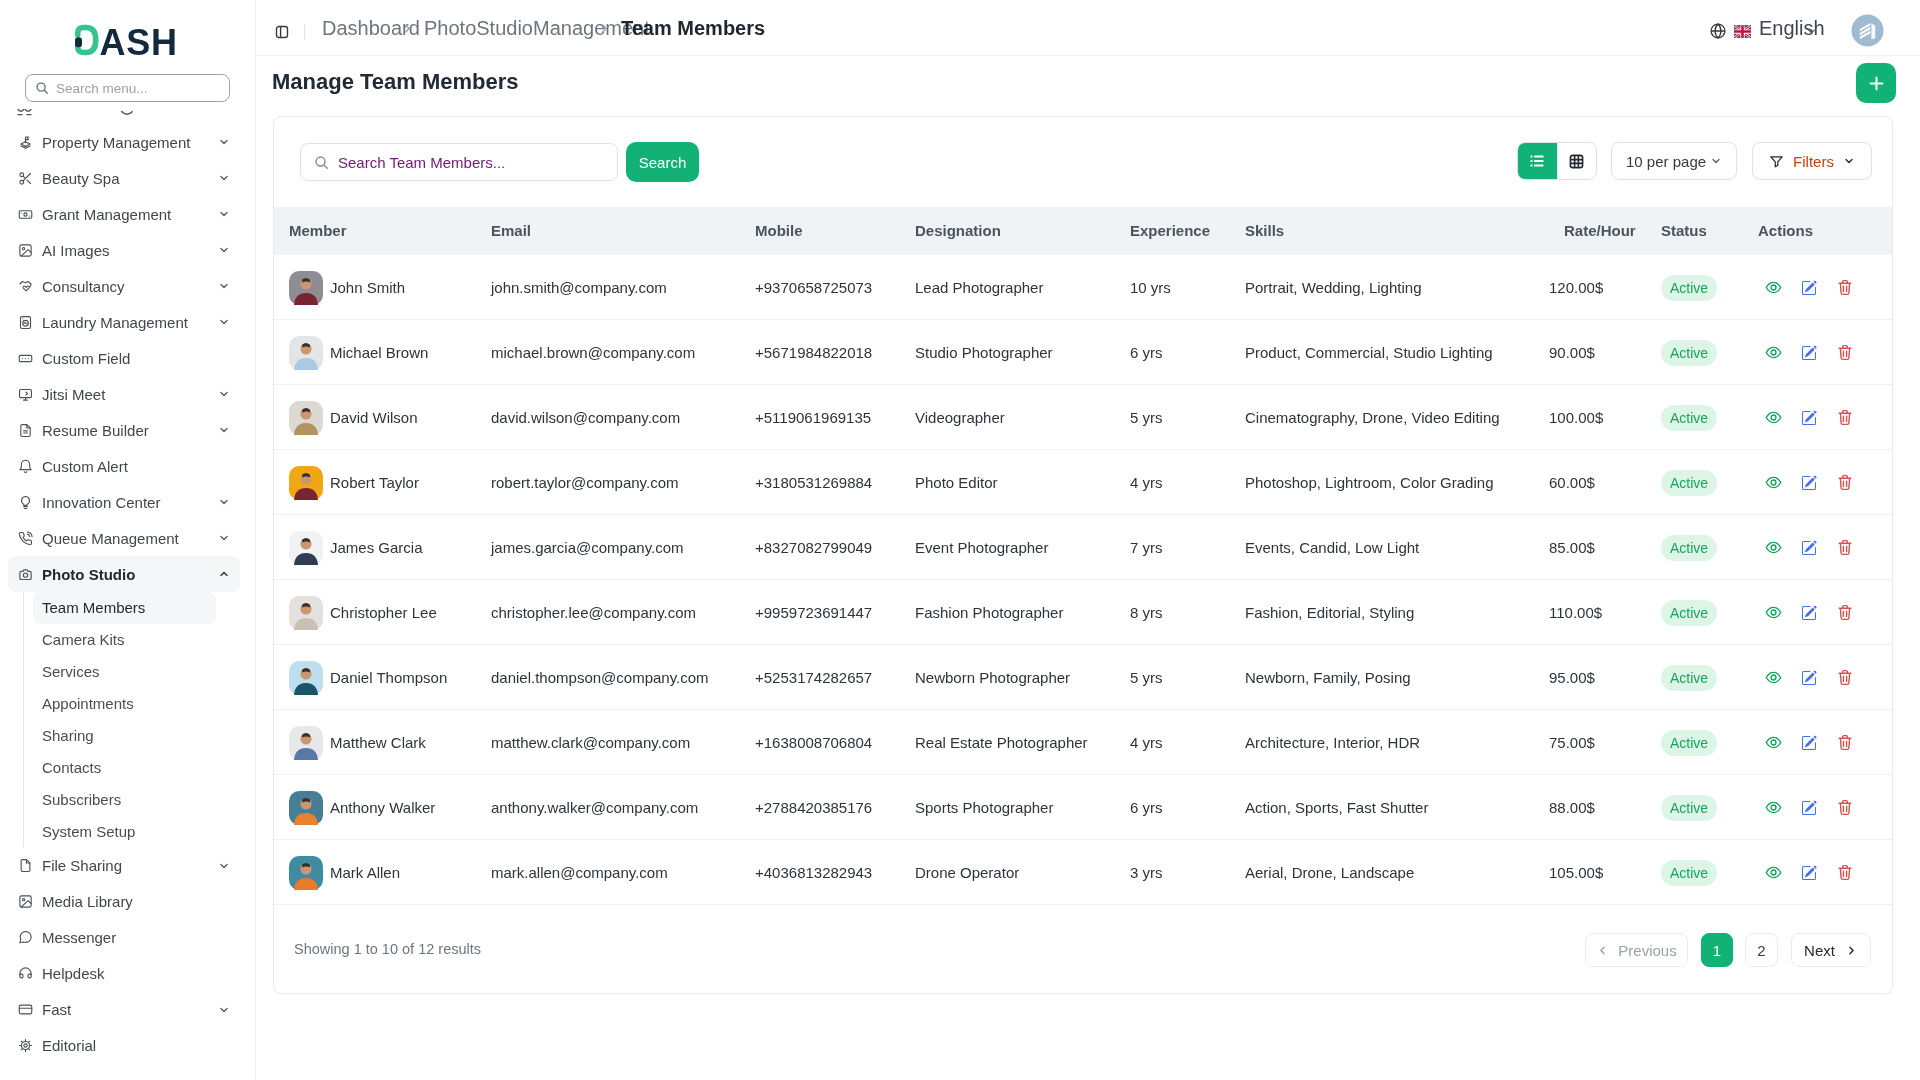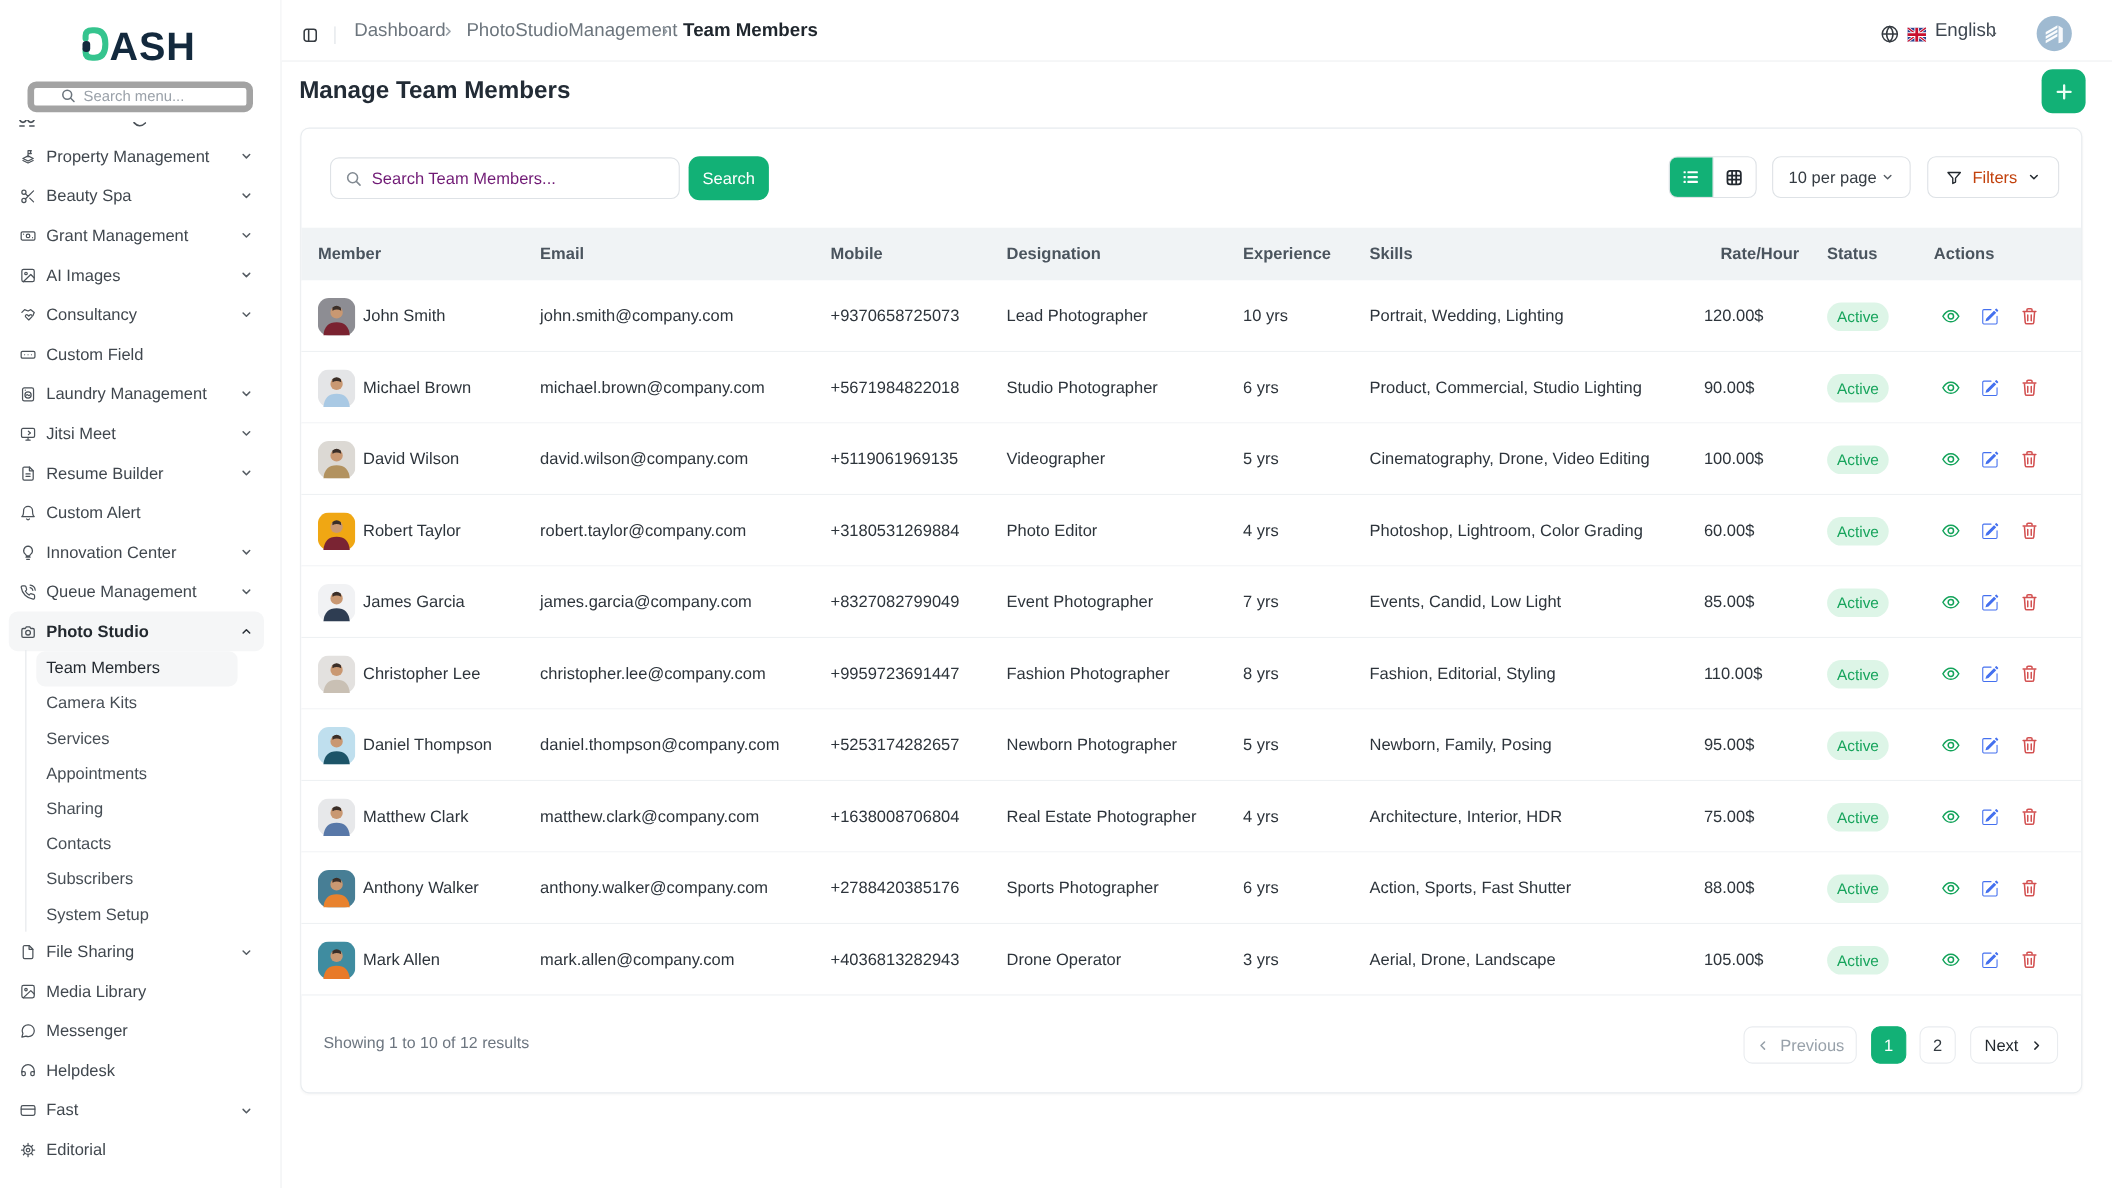--- a/index.html
+++ b/index.html
@@ -1,31 +1,31 @@
 <!DOCTYPE html>
 <html><head><meta charset="utf-8"><title>Team Members</title>
 <style>
 *{margin:0;padding:0;box-sizing:border-box}
 html,body{width:1920px;height:1080px;font-family:"Liberation Sans",sans-serif;background:#fff;overflow:hidden}
 .sidebar{position:absolute;left:0;top:0;width:256px;height:1080px;background:#fff;border-right:1px solid #eef0f2}
 .logo{position:absolute;left:72px;top:22px;height:36px;display:flex;align-items:flex-start}
-.search{position:absolute;left:25px;top:74px;width:205px;height:28px;border:6px solid #a3a3a3;border-radius:8px;display:flex;align-items:flex-start;padding-left:24px;gap:7px}
+.search{position:absolute;left:25px;top:74px;width:205px;height:28px;border:1px solid #a3a3a3;border-radius:8px;display:flex;align-items:center;padding-left:9px;gap:7px}
 .search span{color:#9aa1a9;font-size:13.5px}
 .nav1{position:absolute;left:0;top:124.3px;width:255px}
 .subnav{position:absolute;left:0;top:592.0px;width:255px}
 .nav2{position:absolute;left:0;top:847.6px;width:255px}
 .item{position:relative;height:36px;margin:0 15px 0 8px;display:flex;align-items:center;padding-left:10px;color:#40474e;font-size:15px}
 .item .lbl{margin-left:9px}
 .item .chev{position:absolute;right:10px}
 .item.active{height:36px;background:#f5f6f7;border-radius:8px;color:#23292f;font-weight:700}
 .sub{height:32px;line-height:32px;padding-left:42px;font-size:15px;color:#474e55}
 .sactive{background:#f5f6f7;border-radius:8px;margin-left:33px;margin-right:39px;padding-left:9px;color:#23292f}
 .treeline{position:absolute;left:23px;top:591.3px;width:1px;height:256px;background:#e4e7ea}
 .topbar{position:absolute;left:256px;top:0;width:1664px;height:56px;background:#fff;border-bottom:1px solid #eef0f2}
-.crumb{position:absolute;top:0;height:56px;display:flex;align-items:center;font-size:17px}
+.crumb{position:absolute;top:0;height:56px;display:flex;align-items:center;font-size:20px}
 .pagehead{position:absolute;left:272px;top:69px;font-size:22px;font-weight:700;color:#222b35}
 .addbtn{position:absolute;left:1856px;top:63px;width:40px;height:40px;background:#12b176;border-radius:10px;display:flex;align-items:center;justify-content:center}
 .card{position:absolute;left:273px;top:116px;width:1620px;height:878px;background:#fff;border:1px solid #e8ecef;border-radius:8px;box-shadow:0 1px 2px rgba(20,30,40,.03)}
 .sinput{position:absolute;left:26px;top:26px;width:318px;height:38px;border:1px solid #dee2e6;border-radius:8px;display:flex;align-items:center;padding-left:13px;gap:9px}
 .sinput span{color:#701a75;font-size:15px}
 .sbtn{position:absolute;left:352px;top:25px;width:73px;height:40px;background:#12b176;border-radius:10px;color:#fff;font-size:15px;display:flex;align-items:center;justify-content:center}
 .toggle{position:absolute;left:1243px;top:25px;width:80px;height:38px;border:1px solid #dee2e6;border-radius:8px;display:flex;overflow:hidden;background:#fff}
 .toggle .half{width:40px;height:100%;display:flex;align-items:center;justify-content:center}
 .toggle .on{background:#12b176}
 .toggle .off{border-left:1px solid #e3e7ea}
@@ -119,35 +119,35 @@
         <path d="M11 17 8.5 14.5a2 2 0 0 1 2.8-2.8L13 13.4l1.7-1.7a2 2 0 0 1 2.8 2.8L13 19Z"></path>
         <path d="m3 8 4-4 5 2 4-2 5 4-2 5"></path>
       </svg>
       <span class="lbl">Consultancy</span>
       <svg class="chev" width="12" height="12" viewBox="0 0 16 16" fill="none" stroke="#555c63" stroke-width="1.8" stroke-linecap="round" stroke-linejoin="round">
         <path d="m4 6 4 4 4-4"></path>
       </svg>
     </div>
 <div class="item">
       <svg class="mi" width="15" height="15" viewBox="0 0 24 24" fill="none" stroke="#4b5259" stroke-width="1.8" stroke-linecap="round" stroke-linejoin="round">
-        <rect x="2" y="7" width="20" height="10" rx="2"></rect>
-        <path d="M7 12h.01M12 12h.01M17 12h.01"></path>
-      </svg>
-      <span class="lbl">Custom Field</span>
-    </div>
-<div class="item">
-      <svg class="mi" width="15" height="15" viewBox="0 0 24 24" fill="none" stroke="#4b5259" stroke-width="1.8" stroke-linecap="round" stroke-linejoin="round">
         <rect x="4" y="2.5" width="16" height="19" rx="2.5"></rect>
         <circle cx="12" cy="13" r="4.5"></circle>
         <path d="M9.6 13c.8-1 1.6-1 2.4 0s1.6 1 2.4 0M8 6h.01"></path>
       </svg>
       <span class="lbl">Laundry Management</span>
       <svg class="chev" width="12" height="12" viewBox="0 0 16 16" fill="none" stroke="#555c63" stroke-width="1.8" stroke-linecap="round" stroke-linejoin="round">
         <path d="m4 6 4 4 4-4"></path>
       </svg>
+    </div>
+<div class="item">
+      <svg class="mi" width="15" height="15" viewBox="0 0 24 24" fill="none" stroke="#4b5259" stroke-width="1.8" stroke-linecap="round" stroke-linejoin="round">
+        <rect x="2" y="7" width="20" height="10" rx="2"></rect>
+        <path d="M7 12h.01M12 12h.01M17 12h.01"></path>
+      </svg>
+      <span class="lbl">Custom Field</span>
     </div>
 <div class="item">
       <svg class="mi" width="15" height="15" viewBox="0 0 24 24" fill="none" stroke="#4b5259" stroke-width="1.8" stroke-linecap="round" stroke-linejoin="round">
         <rect x="2.5" y="4" width="19" height="13" rx="2"></rect>
         <path d="M9 21h6M12 17v4M12.5 8l3 2.5-3 2.5"></path>
       </svg>
       <span class="lbl">Jitsi Meet</span>
       <svg class="chev" width="12" height="12" viewBox="0 0 16 16" fill="none" stroke="#555c63" stroke-width="1.8" stroke-linecap="round" stroke-linejoin="round">
         <path d="m4 6 4 4 4-4"></path>
       </svg>

